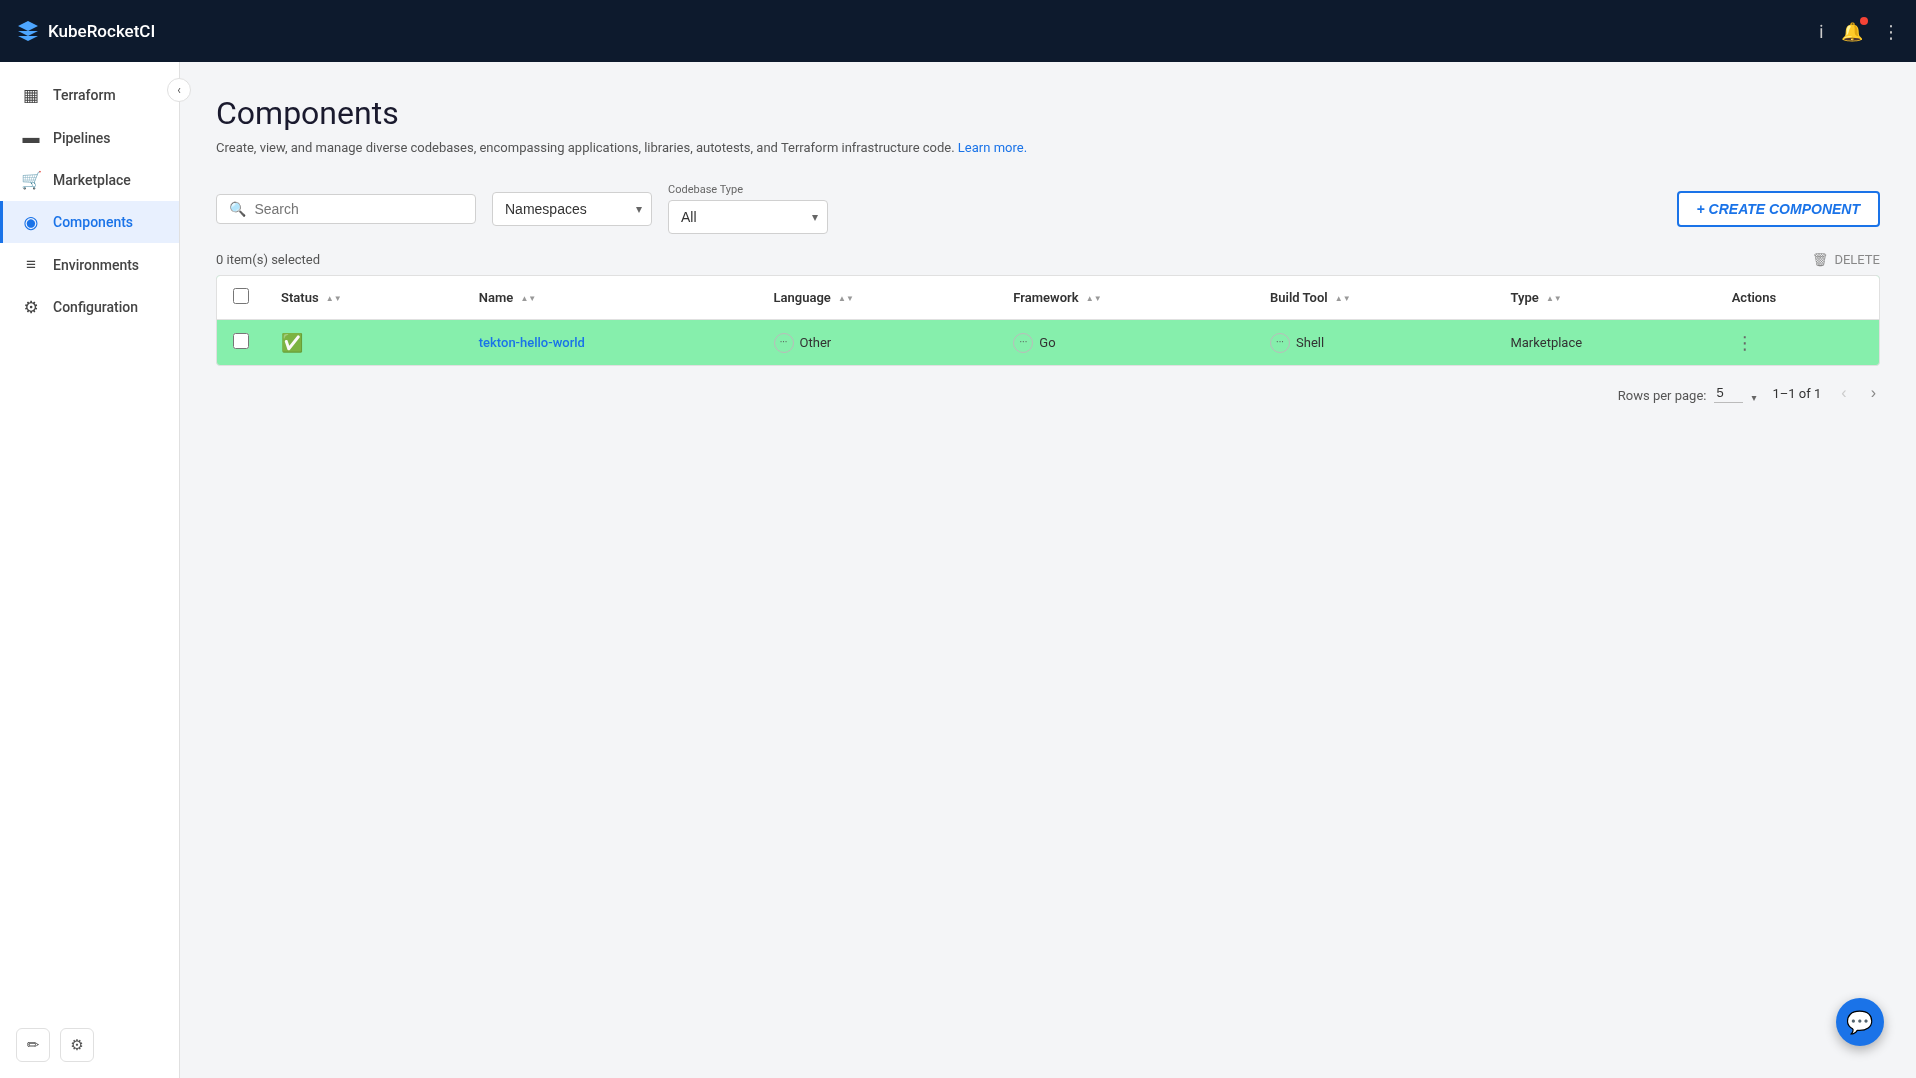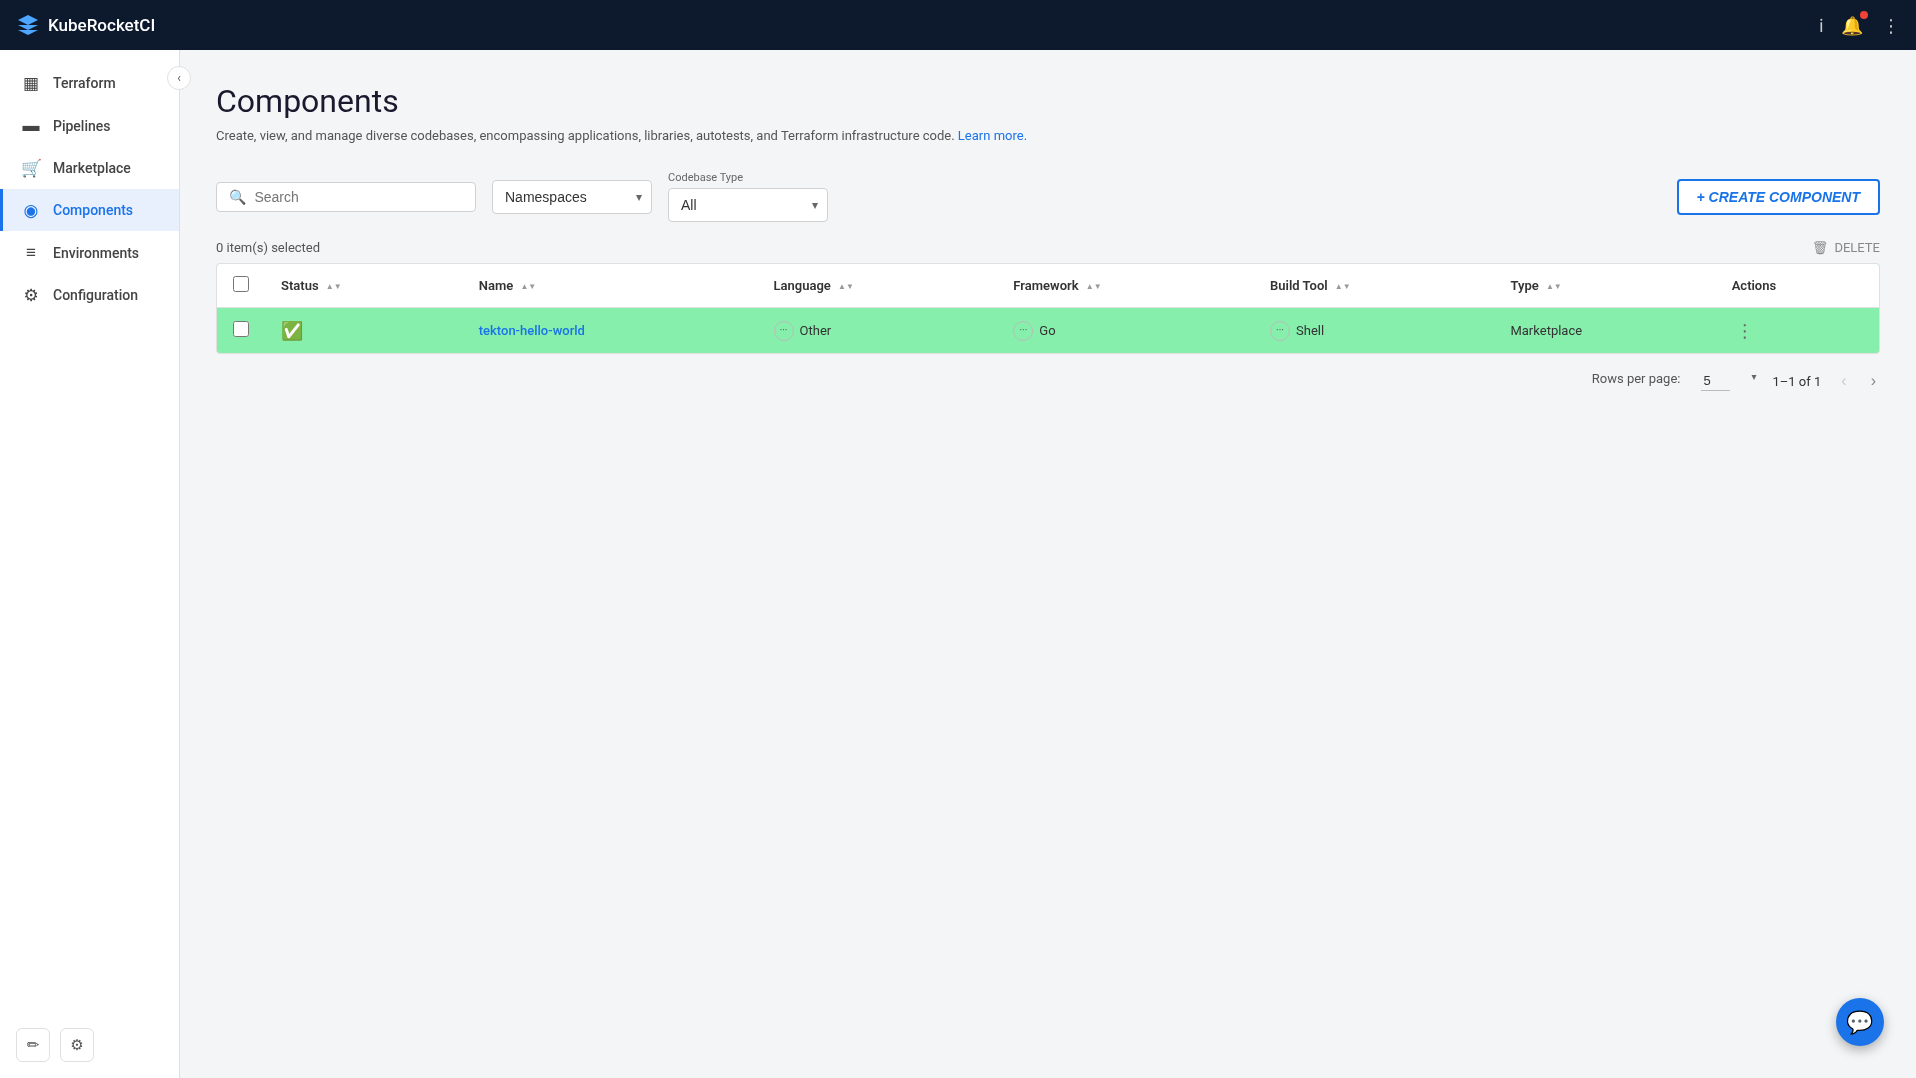--- a/index.html
+++ b/index.html
@@ -1,21 +1,21 @@
 <!DOCTYPE html>
 <html><head>
   <meta charset="utf-8">
   <style>
     * { margin: 0; padding: 0; box-sizing: border-box; }
     body { font-family: 'Roboto', Arial, sans-serif; background: #f4f5f7; display: flex; flex-direction: column; height: 100vh; overflow: hidden; }
 
     
     .topnav {
       background: #0d1a2d;
-      height: 50px;
+      height: 62px;
       display: flex;
       align-items: center;
       padding: 5px 16px;
       flex-shrink: 0;
       position: relative;
       z-index: 10;
     }
     .topnav-brand {
       display: flex;
       align-items: center;
@@ -340,22 +340,22 @@
       display: flex;
       align-items: center;
       justify-content: flex-end;
       margin-top: 14px;
       gap: 16px;
       font-size: 13px;
       color: #555;
     }
     .rows-per-page {
       display: flex;
-      align-items: flex-start;
-      gap: 21px;
+      align-items: flex-end;
+      gap: 8px;
     }
     .rows-select {
       border: none;
       border-bottom: 1px solid #bbb;
       font-size: 13px;
       cursor: pointer;
       outline: none;
       color: #333;
       padding: 2px 12px 2px 2px;
       appearance: none;

